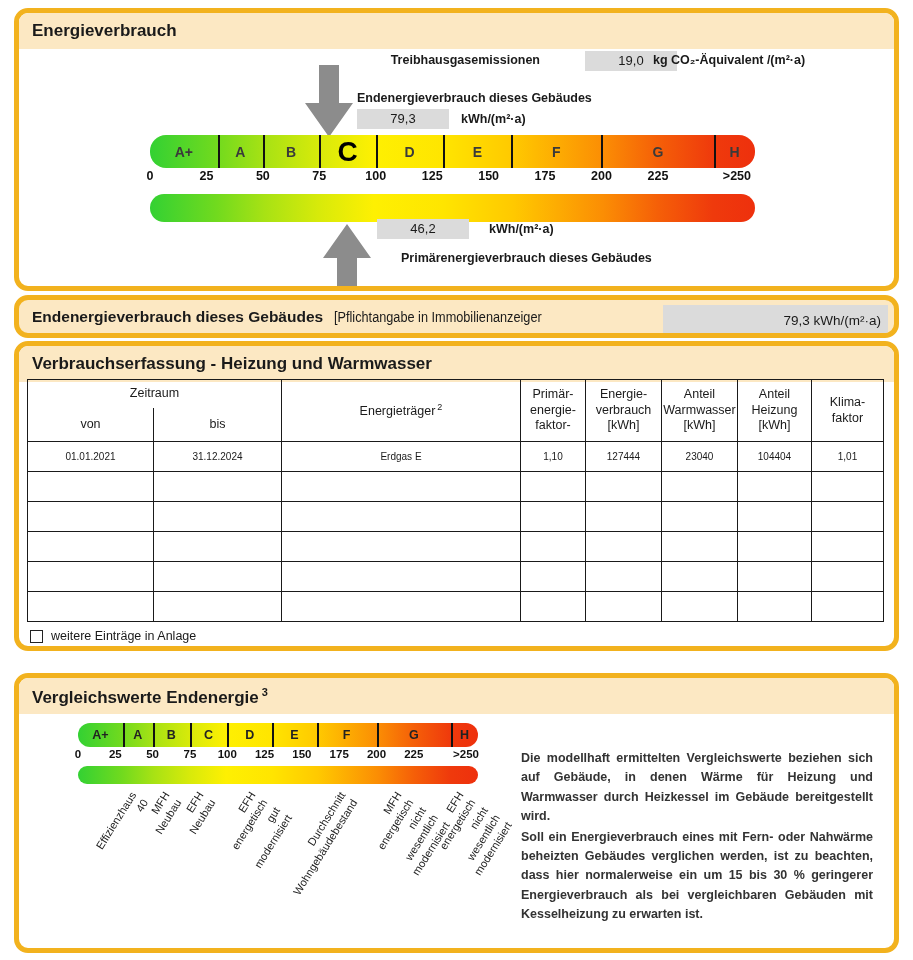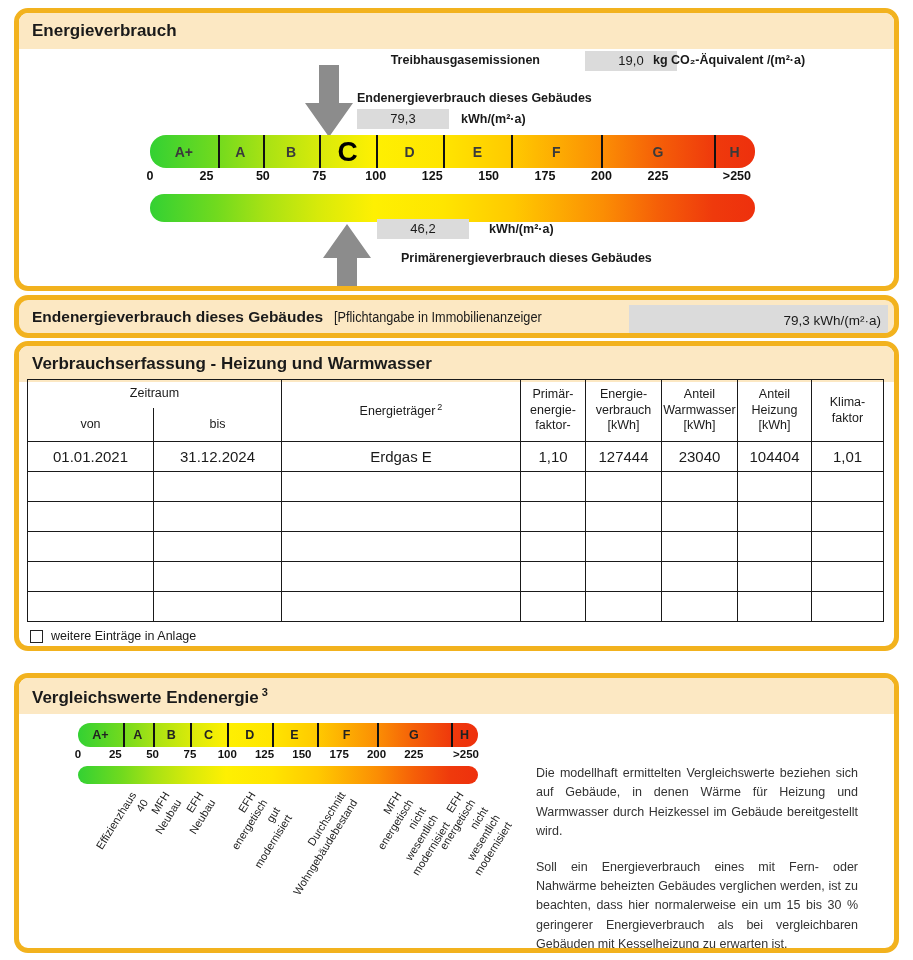--- a/index.html
+++ b/index.html
@@ -40,52 +40,52 @@
 
   .arrow{position:absolute;width:48px;height:72px;}
   #arrow-down{top:52px;}
   #arrow-up{top:211px;}
 
   
   #sec2 .bar-line{position:absolute;left:13px;top:0;height:28px;line-height:33px;white-space:nowrap;}
   .bar-bold{font-size:15.5px;font-weight:bold;}
   .bar-narrow{display:inline-block;transform:scaleX(.82);transform-origin:left center;
     font-size:15.5px;margin-left:6px;}
-  #sec2 .valbox2{position:absolute;right:6px;top:5px;width:259px;height:31px;background:var(--box);
+  #sec2 .valbox2{position:absolute;right:6px;top:5px;width:225px;height:31px;background:var(--box);
     font-size:13.5px;line-height:31px;text-align:right;padding-right:7px;box-sizing:border-box;}
 
   
   #consumption-table{position:absolute;left:8px;top:33px;border-collapse:collapse;table-layout:fixed;}
   #consumption-table th,#consumption-table td{border:1px solid #1a1a1a;padding:0;text-align:center;
     font-weight:normal;overflow:hidden;}
   #consumption-table thead th{font-size:12.5px;white-space:pre-line;line-height:1.25;}
   .th-top{height:28px;}
   .th-zeitraum{border-bottom:none!important;}
   .th-sub{border-top:none!important;height:33px;}
-  #consumption-table tbody td{height:29px;font-size:15px;}
+  #consumption-table tbody td{height:29px;font-size:10px;}
   #consumption-table sup{font-size:9px;margin-left:2px;}
   .chk-row{position:absolute;left:11px;top:283px;display:flex;align-items:center;gap:8px;}
   .chk-box{width:11px;height:11px;border:1px solid #222;background:#fff;}
   .chk-label{font-size:12.5px;}
 
   
   #smallscale-letters{left:59px;top:45px;width:400px;height:24px;border-radius:12px;}
   #smallscale-letters .scale-letter{font-size:12.5px;color:#222;}
   #smallscale-nums{left:59px;top:70px;width:400px;height:14px;}
   #smallscale-nums .scale-num{font-size:11.5px;}
   #smallscale-bottom{left:59px;top:88px;width:400px;height:18px;border-radius:9px;}
 
   #compare-labels{position:absolute;left:59px;top:111px;width:400px;height:0;}
   .cmp-anchor{position:absolute;top:0;width:0;height:0;}
   .cmp-label{position:absolute;right:0;top:0;white-space:pre-line;text-align:right;
     font-size:11px;line-height:1.3;color:#222;transform:rotate(-58deg);transform-origin:top right;}
 
   #compare-text{position:absolute;left:501px;top:70px;width:354px;font-size:12.5px;
     line-height:1.55;text-align:justify;color:#333;}
-  #compare-text p{margin:16px;}
+  #compare-text p{margin:1px;font-weight:bold;}
 </style>
 </head>
 <body>
 
 <div class="section" id="sec1">
   <div class="sec-header">
     <span class="sec-title">Energieverbrauch</span>
   </div>
 
   <span class="lbl" style="left:300px;top:40px;width:221px;text-align:right;">Treibhausgasemissionen</span>

